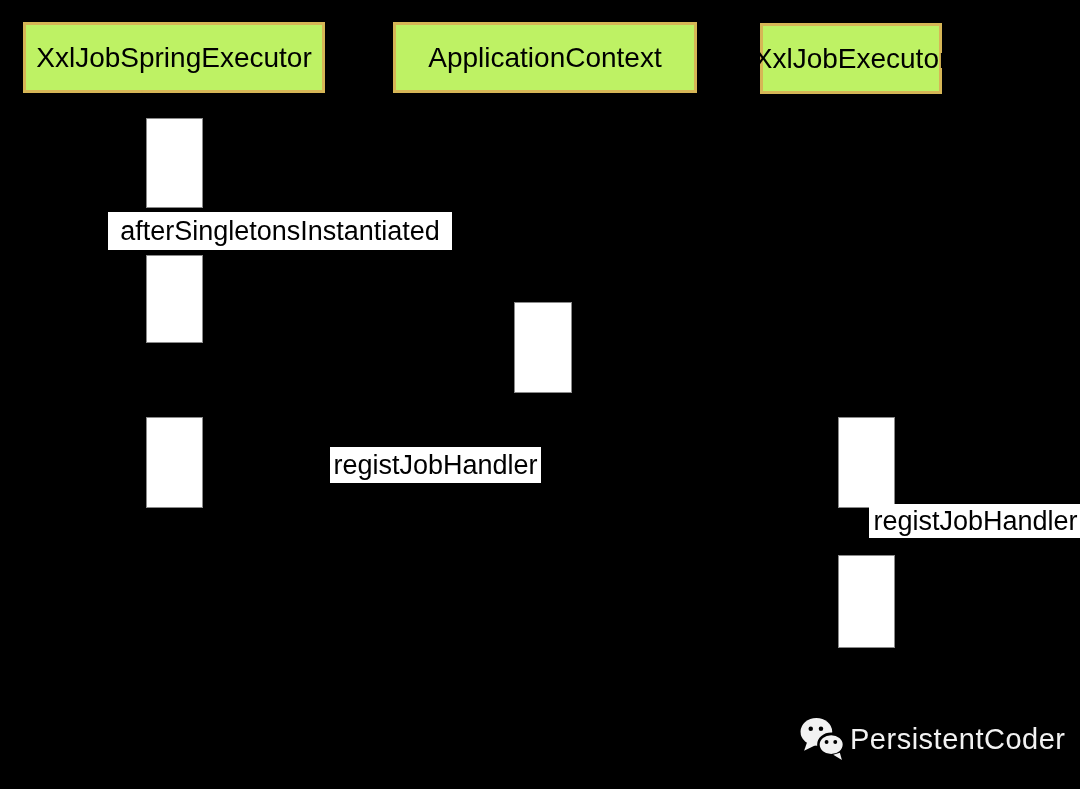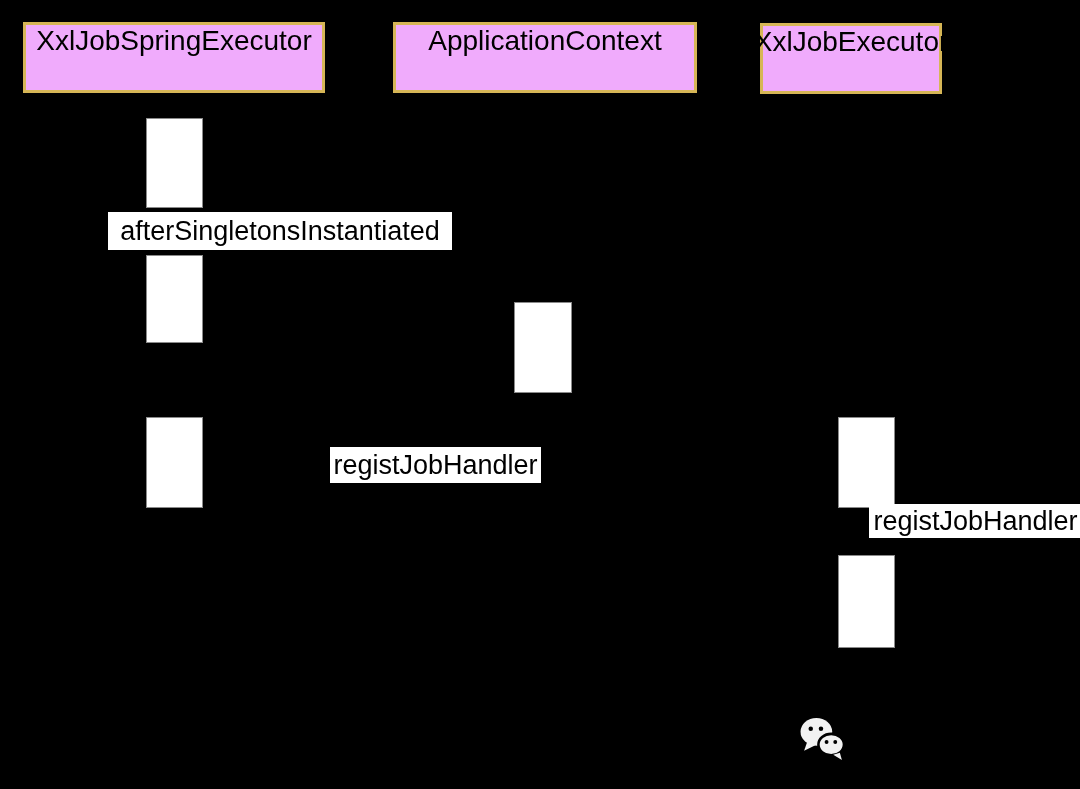--- a/index.html
+++ b/index.html
@@ -12,24 +12,24 @@
   }
   
   .lifeline{
     position:absolute;
     top:93px;height:590px;width:0;
     border-left:2px dashed #000;
   }
   .participant{
     position:absolute;
     height:71px;
-    background:#f0abfc;
+    background:#bef264;
     border:3px solid #D6B656;
     box-sizing:border-box;
-    display:flex;align-items:flex-start;justify-content:center;
+    display:flex;align-items:center;justify-content:center;
     color:#000;
     font-size:28px;
     white-space:nowrap;
   }
   .activation{
     position:absolute;
     background:#FFFFFF;
     border:1px solid #8a8a8a;
     box-sizing:border-box;
   }
@@ -91,15 +91,16 @@
         <ellipse cx="17" cy="15" rx="15.5" ry="13.5"></ellipse>
         <polygon points="8,25 16,28 5,33.5"></polygon>
       </g>
       <circle cx="11.5" cy="12" r="2.2" fill="#000"></circle>
       <circle cx="21.5" cy="12" r="2.2" fill="#000"></circle>
       <ellipse cx="31.5" cy="27.5" rx="12.5" ry="10.5" fill="#F2F2F2" stroke="#000" stroke-width="2.5"></ellipse>
       <polygon points="40,35.5 33.5,37.5 42,42.5" fill="#F2F2F2"></polygon>
       <circle cx="27" cy="25" r="1.9" fill="#000"></circle>
       <circle cx="35.5" cy="25" r="1.9" fill="#000"></circle>
     </svg>
+    <span class="wm-text">PersistentCoder</span>
   </div>
 
 </div>
 
 </body></html>

